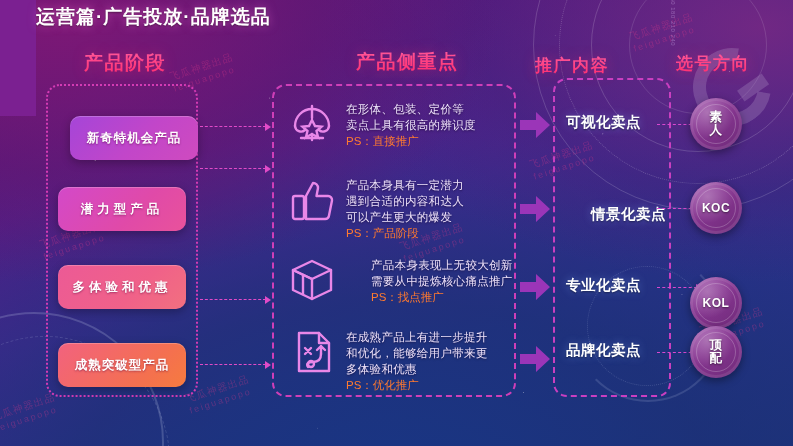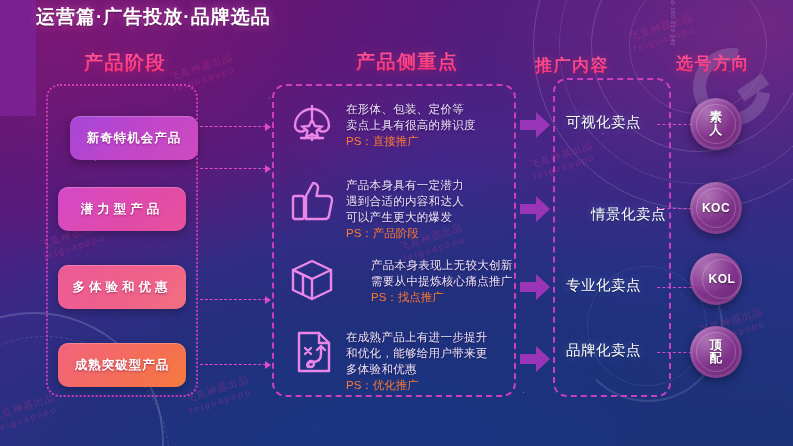--- a/index.html
+++ b/index.html
@@ -137,21 +137,21 @@
 
   
   .block-arrow { position:absolute; width:30px; height:26px; }
   #arrow-promo-0 { left:520px; top:112px; }
   #arrow-promo-1 { left:520px; top:196px; }
   #arrow-promo-2 { left:520px; top:274px; }
   #arrow-promo-3 { left:520px; top:346px; }
 
   
   .promo-label { position:absolute; left:566px; width:100px; color:#ffffff;
-                 font-size:14.5px; font-weight:normal; letter-spacing:.5px;
+                 font-size:14.5px; font-weight:bold; letter-spacing:.5px;
                  text-shadow:0 0 9px rgba(130,170,255,.45), 0 1px 2px rgba(0,0,20,.6); }
   #promo-0 { top:113px; }
   #promo-1 { top:205px;text-align:right; }
   #promo-2 { top:276px; }
   #promo-3 { top:341px; }
 
   
   .mini-arrow { position:absolute; width:40px; height:0; border-top:1.6px dashed #d949d0; }
   .mini-arrow::after { content:""; position:absolute; right:-6px; top:-4px;
                        border-left:7px solid #d949d0; border-top:4px solid transparent;
@@ -170,21 +170,21 @@
           display:flex; align-items:center; justify-content:center; }
   .coin-inner { width:40px; height:40px; border-radius:50%;
                 border:1px solid rgba(255,255,255,.22);
                 display:flex; align-items:center; justify-content:center;
                 color:#fff; font-size:12px; font-weight:bold; line-height:12px;
                 text-align:center; letter-spacing:.5px;
                 text-shadow:0 1px 2px rgba(0,0,0,.5); }
   .coin-inner.cjk { font-size:12.5px; line-height:13px; }
   #coin-0 { top:98px; }
   #coin-1 { top:182px; }
-  #coin-2 { top:253px;justify-content:flex-end; }
+  #coin-2 { top:277px; }
   #coin-3 { top:326px; }
 </style>
 </head>
 <body>
 
 <div id="stage">
 
   <div class="stars bg-deco"></div>
   <div class="radar bg-deco">
     <div class="ring r1"></div>

